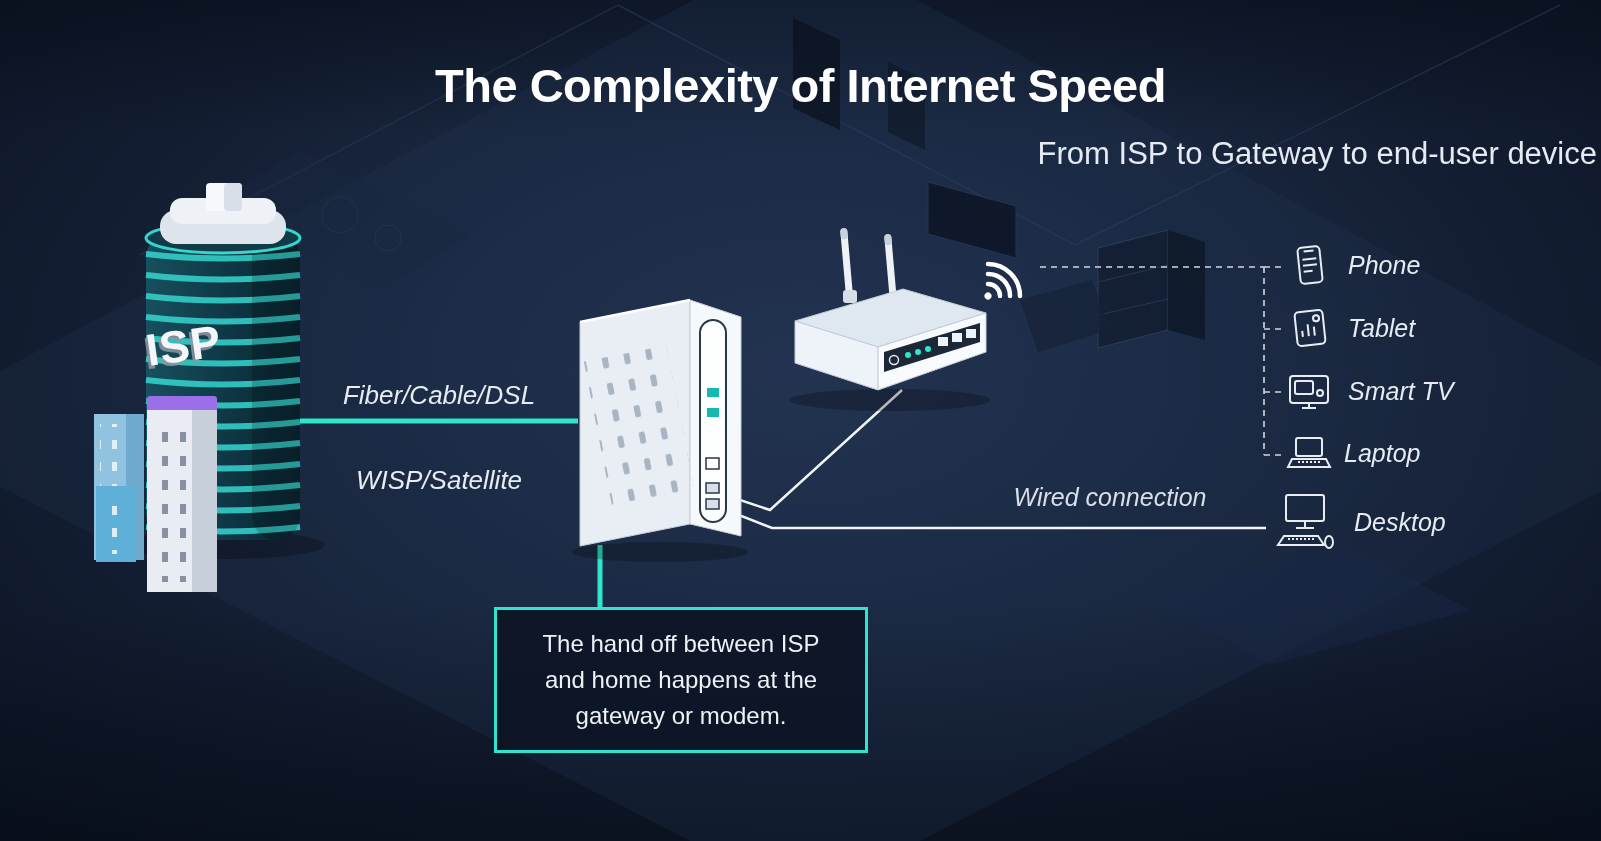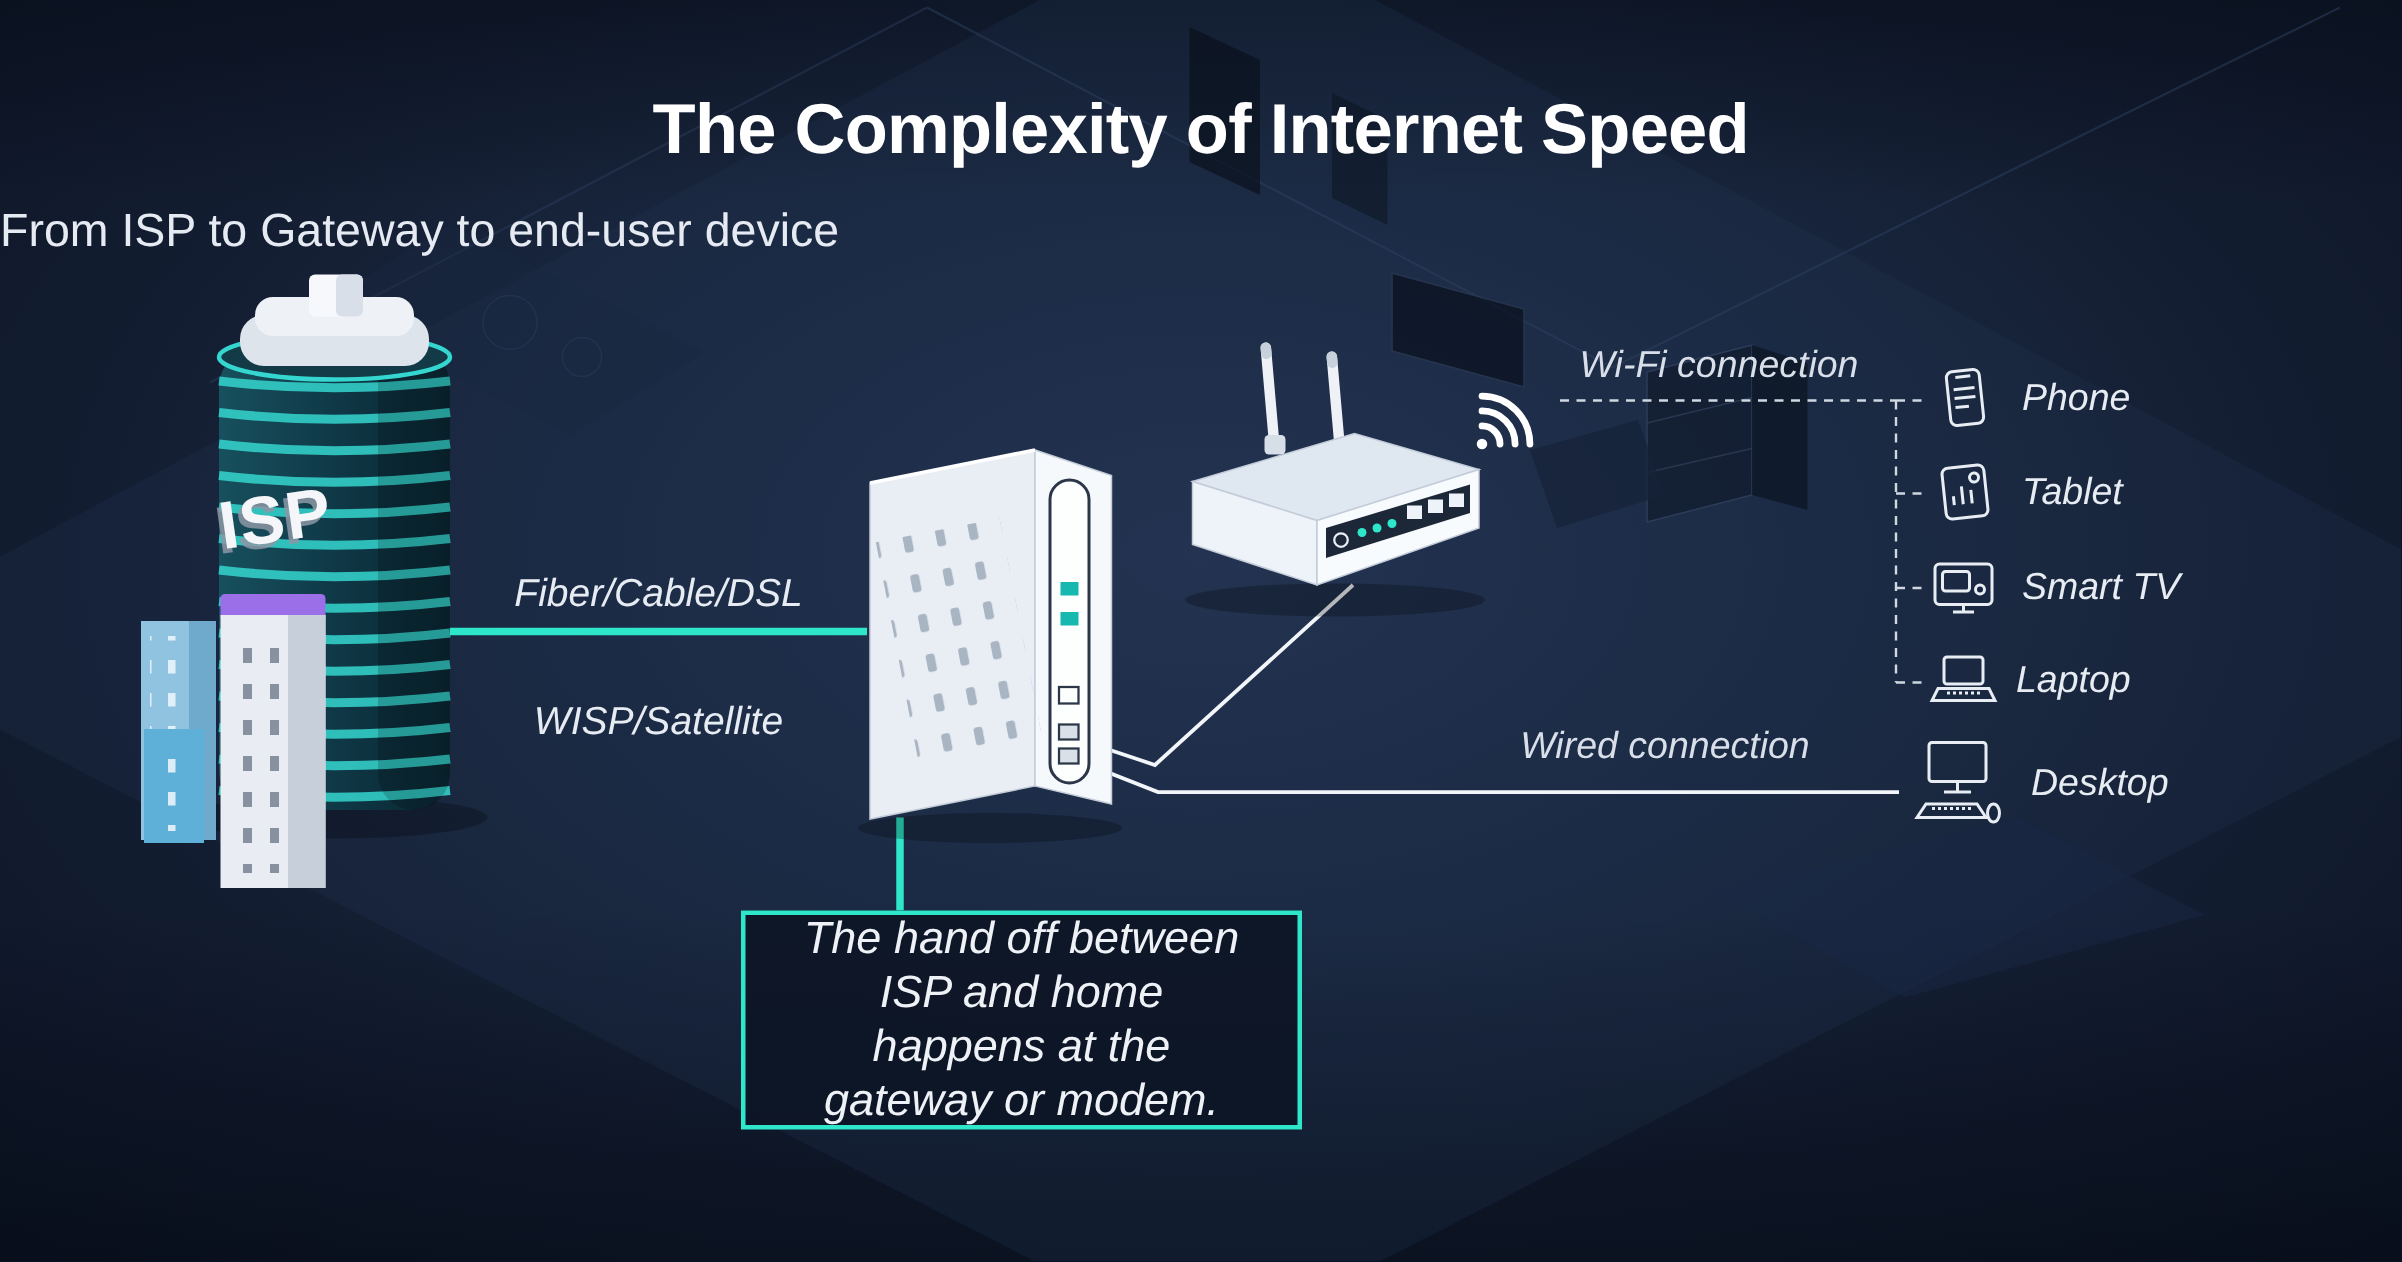--- a/index.html
+++ b/index.html
@@ -11,39 +11,39 @@
   .stage::after{
     content:"";position:absolute;inset:0;pointer-events:none;
     background:linear-gradient(180deg, rgba(4,9,18,.4) 0%, rgba(4,9,18,0) 16%, rgba(4,9,18,0) 72%, rgba(4,9,18,.5) 100%);
   }
   .abs{position:absolute;}
   .title{
     left:0;right:0;top:58px;text-align:center;color:#ffffff;
     font-size:47px;font-weight:700;letter-spacing:-0.5px;z-index:30;
   }
   .subtitle{
-    left:0;right:16px;top:136px;text-align:left;color:#e6ebf3;
+    left:0;right:4px;top:136px;text-align:right;color:#e6ebf3;
     font-size:31px;font-weight:400;z-index:30;
   }
   .lbl{
     color:#e7ecf3;font-style:italic;font-size:26px;z-index:30;white-space:nowrap;
   }
   .lbl.dim{color:#d9dfe9;font-size:25px;}
   .isp-label{
     left:146px;top:320px;color:#f4f6f9;font-weight:700;font-size:45px;
     letter-spacing:1px;transform:rotate(-8deg);z-index:25;
     text-shadow:-3px 3px 0 rgba(140,150,165,.85);
   }
   .callout{
     left:494px;top:607px;width:374px;height:146px;box-sizing:border-box;
     border:3px solid #2ee6c9;background:rgba(13,21,36,.88);
     display:flex;align-items:center;justify-content:center;text-align:center;
     padding:0 30px;z-index:28;
   }
-  .callout .txt{color:#eef1f6;font-style:italic;font-size:30px;line-height:36px;}
+  .callout .txt{color:#eef1f6;font-size:24px;line-height:36px;}
   .device-row{
     display:flex;align-items:center;gap:16px;z-index:30;
   }
   .device-row .lbl{font-size:25px;}
   svg{display:block;}
   .scene{position:absolute;left:0;top:0;z-index:10;}
 </style>
 </head>
 <body>
 
@@ -189,21 +189,20 @@
   </svg>
 
   <div class="abs title">The Complexity of Internet Speed</div>
   <div class="abs subtitle">From ISP to Gateway to end-user device</div>
 
   <div class="abs isp-label">ISP</div>
 
   <div class="abs lbl" style="left:306px;top:380px;width:266px;text-align:center;">Fiber/Cable/DSL</div>
   <div class="abs lbl" style="left:306px;top:432px;width:266px;text-align:center;margin-top:33px;">WISP/Satellite</div>
 
-  <div class="abs lbl dim" style="left:1040px;top:229px;width:212px;text-align:center;">Wi-Fi connection</div>
   <div class="abs lbl dim" style="left:1007px;top:483px;width:206px;text-align:center;">Wired connection</div>
 
   <div class="abs callout">
     <div class="txt">The hand off between ISP and home happens at the gateway or modem.</div>
   </div>
 
   <div class="abs device-row" style="left:1288px;top:306px;">
     <svg width="44" height="44" viewBox="0 0 44 44" fill="none" stroke="#e8edf4" stroke-width="2">
       <g transform="rotate(-6 22 22)">
         <rect x="8" y="5" width="28" height="34" rx="4"></rect>

